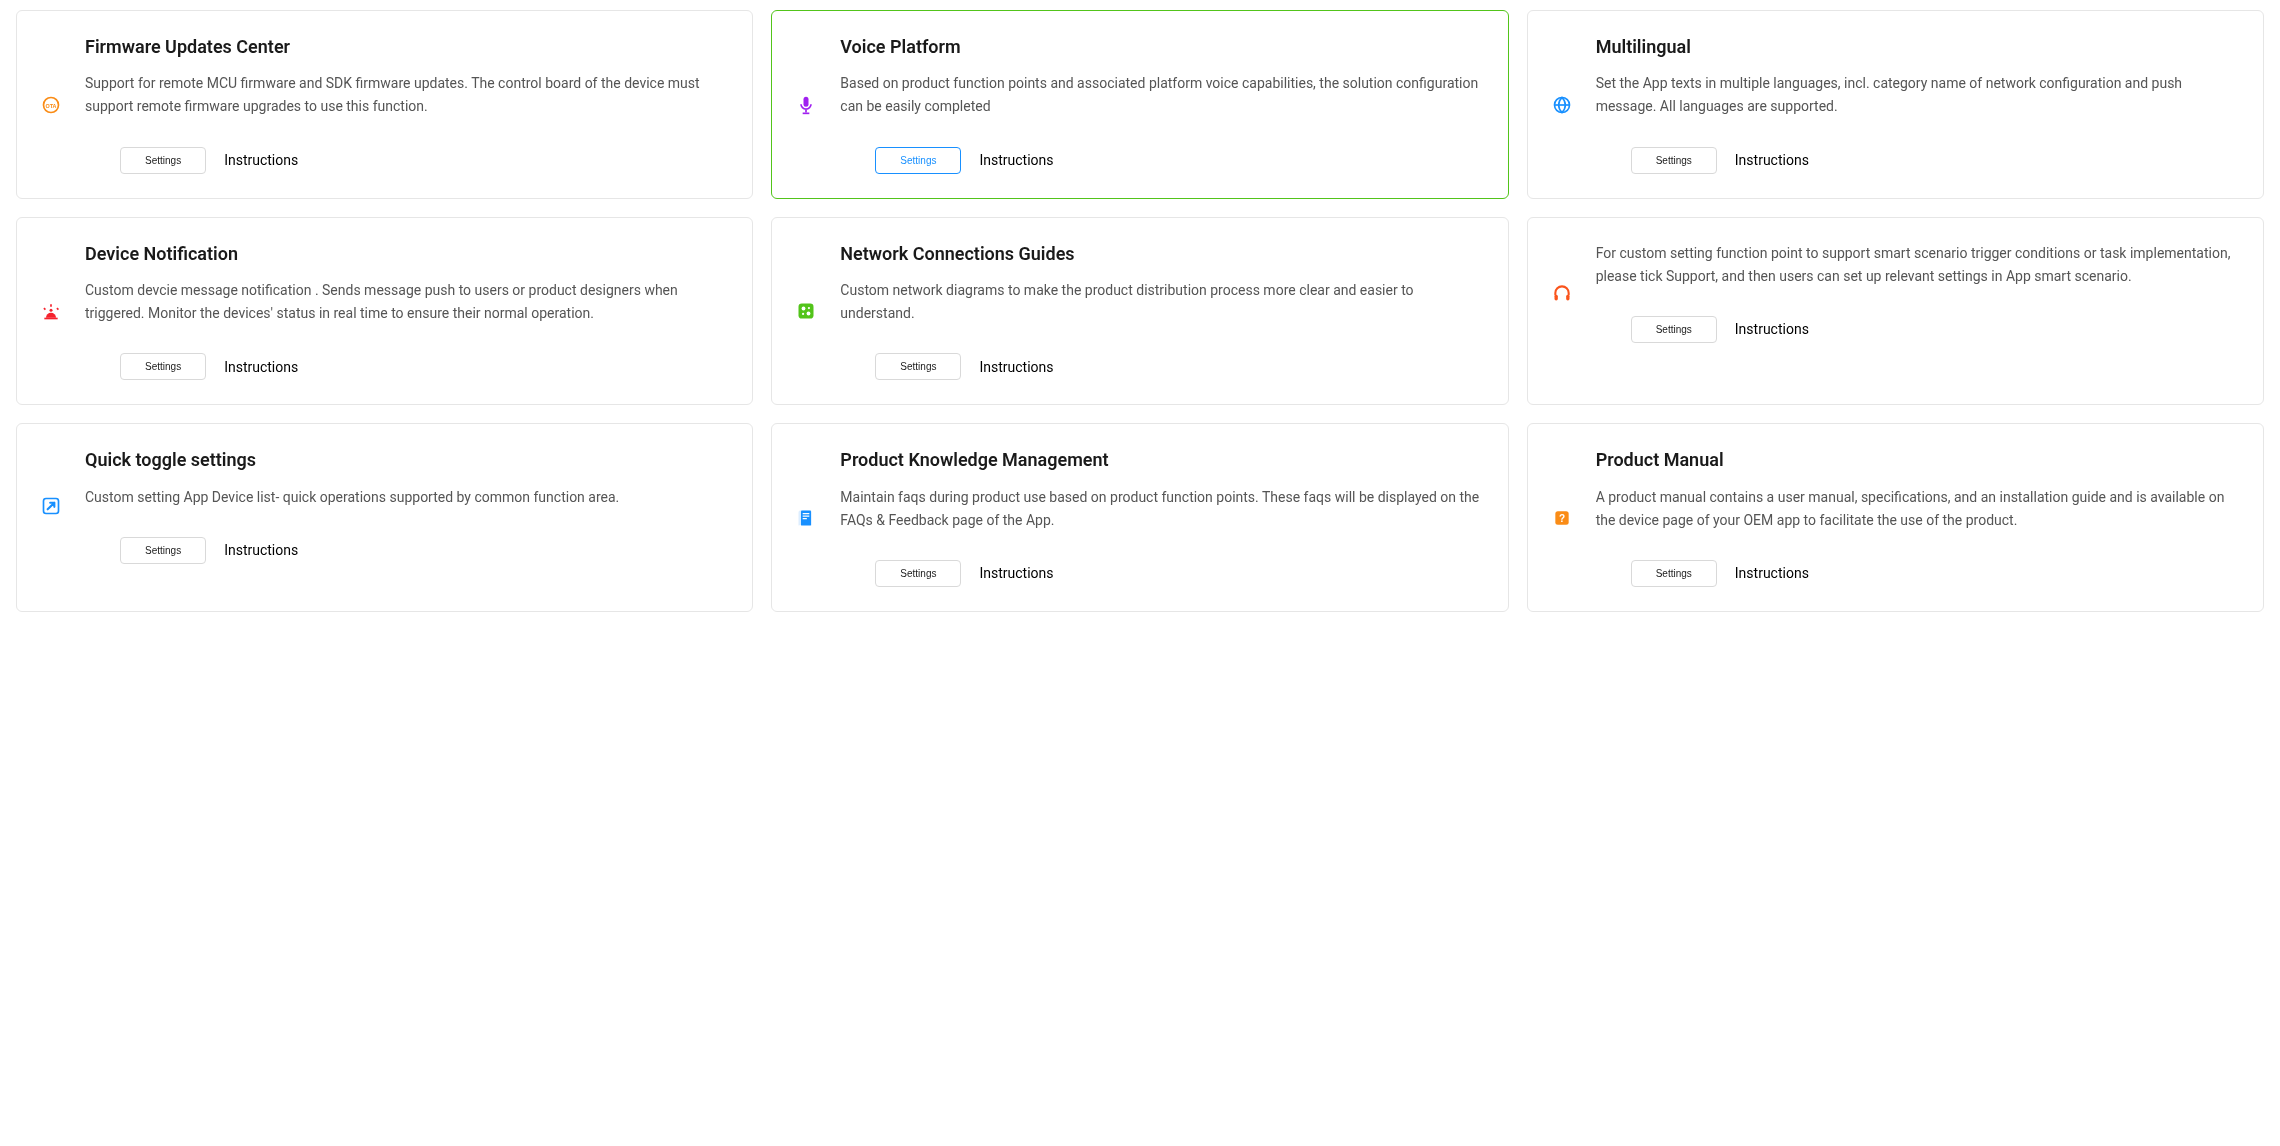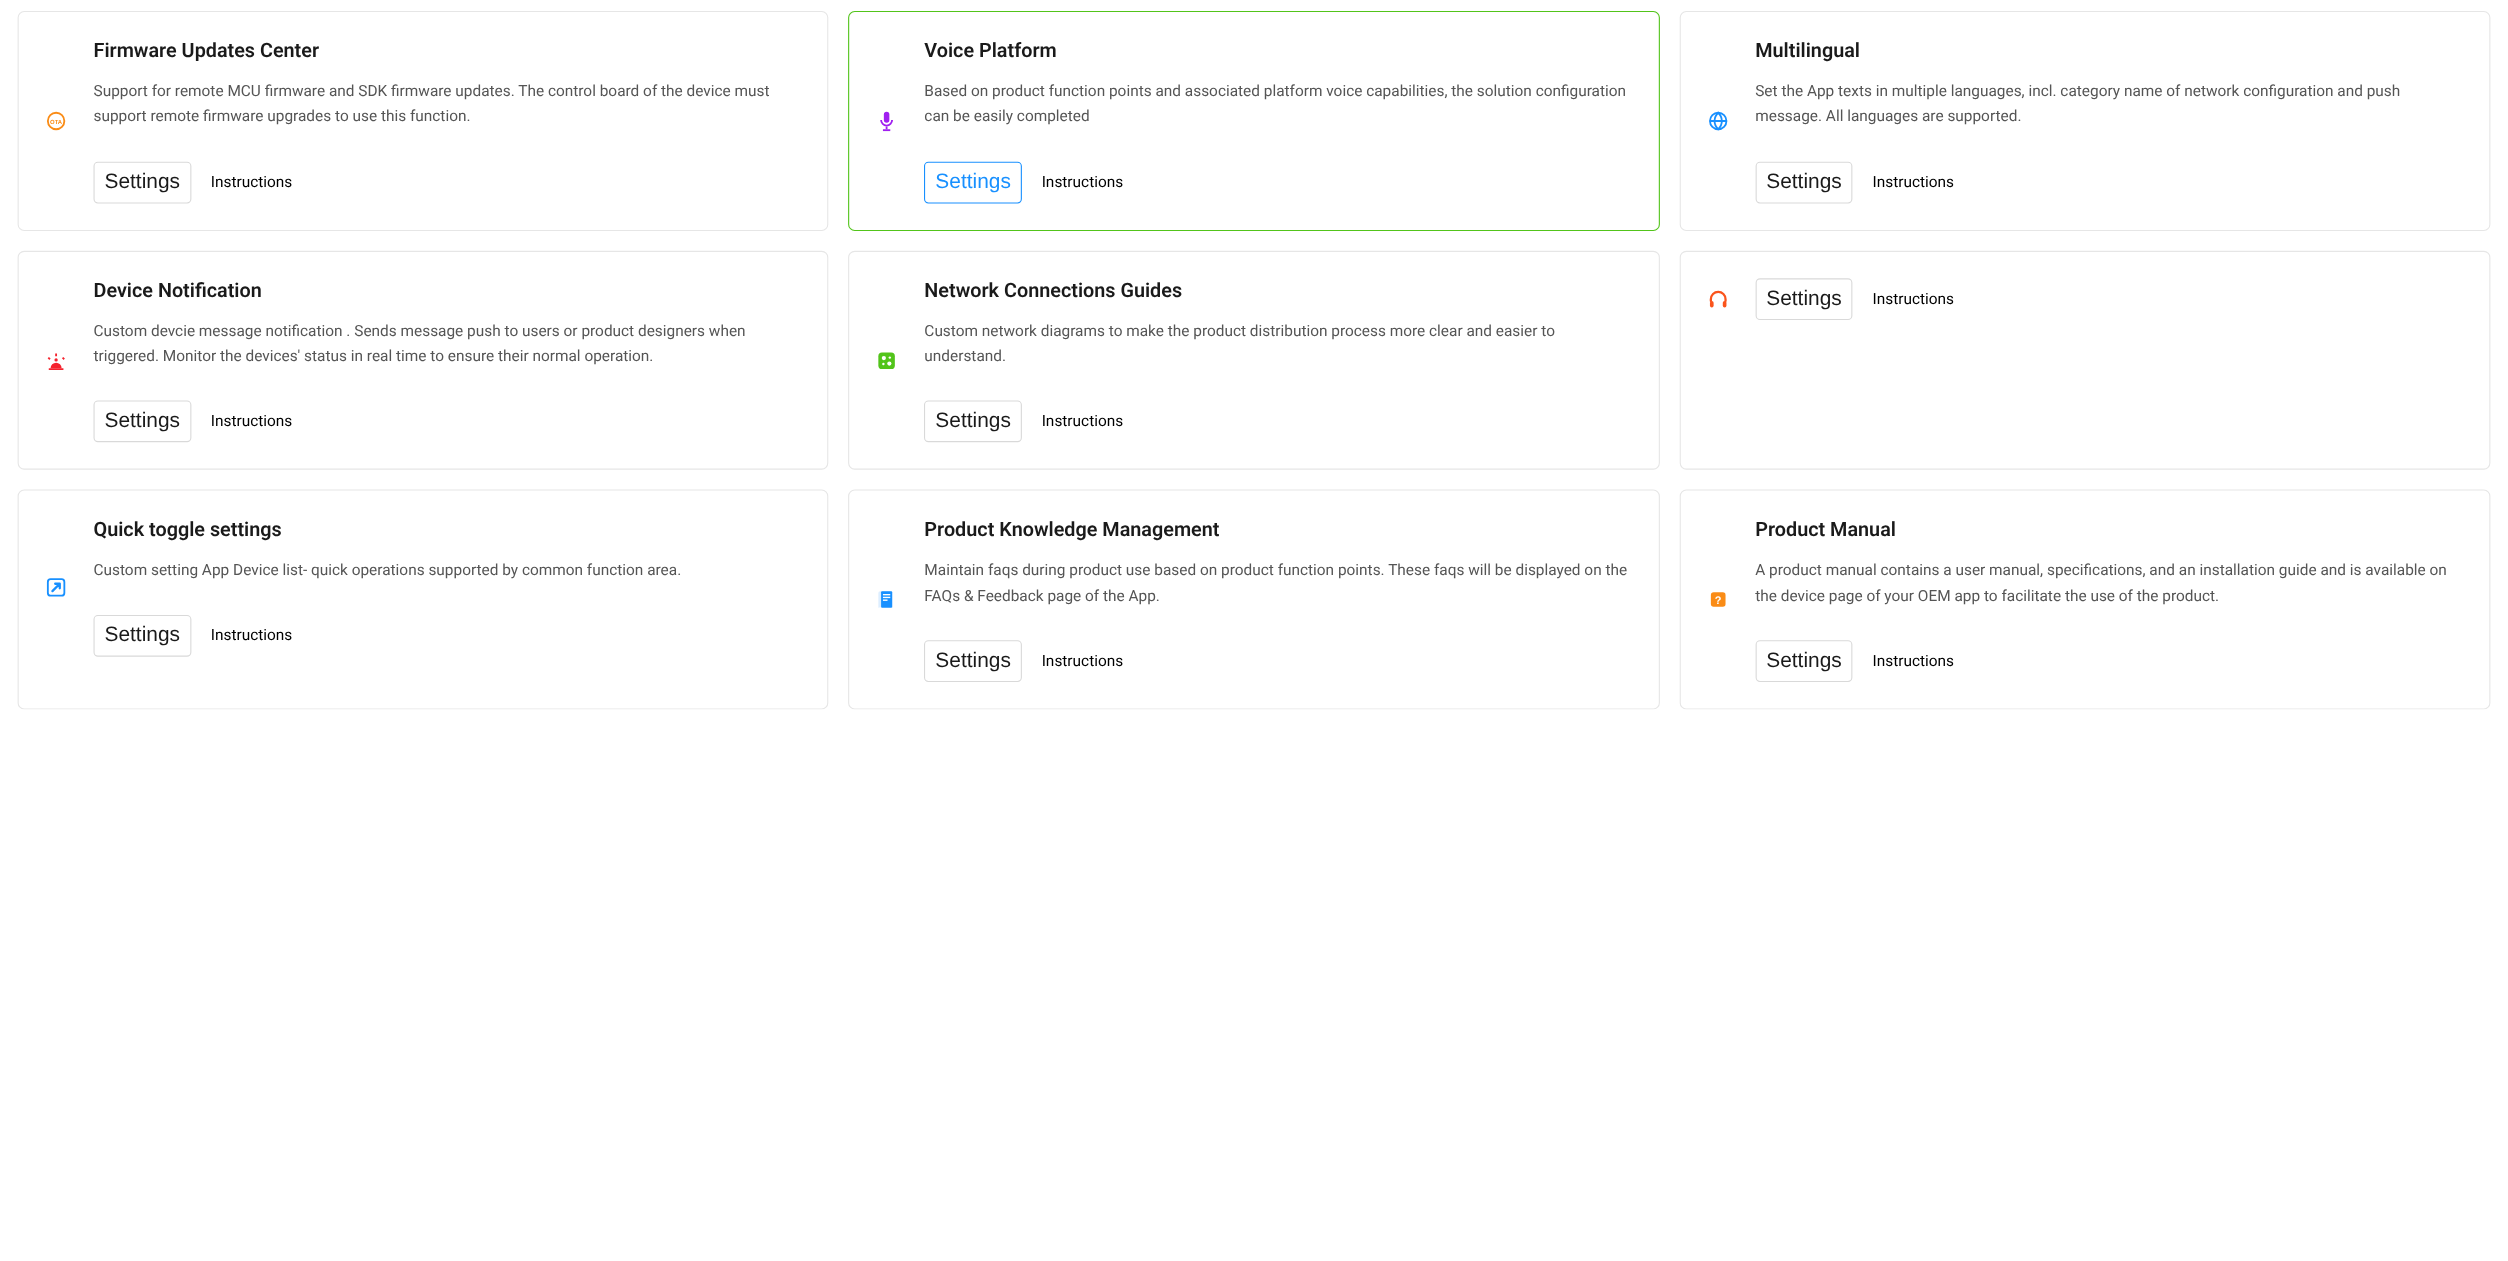--- a/index.html
+++ b/index.html
@@ -70,24 +70,25 @@
   .card-actions {
     display: flex;
     align-items: center;
     gap: 18px;
     margin-top: auto;
   }
   .btn-settings {
     background: #fff;
     border: 1px solid #d9d9d9;
     border-radius: 4px;
-    padding: 7px 9px;
-    font-size: 19px;
+    padding: 7px 24px;
+    font-size: 10px;
     color: #1a1a1a;
     cursor: pointer;
+    margin-left: 35px;
   }
   .link-instructions {
     color: #000000;
     font-size: 14px;
     text-decoration: none;
     cursor: pointer;
   }
 </style>
 </head>
 <body>
@@ -197,20 +198,21 @@
       <div class="card">
     <div class="card-head">
       <div class="card-icon">
             <svg viewBox="0 0 24 24" fill="none" stroke="#fa541c" stroke-width="2.5" stroke-linecap="round">
               <path d="M4 14v-2a8 8 0 0 1 16 0v2"></path>
               <rect x="3" y="14" width="4" height="7" rx="2" fill="#fa541c" stroke="none"></rect>
               <rect x="17" y="14" width="4" height="7" rx="2" fill="#fa541c" stroke="none"></rect>
             </svg>
           </div>
       <div class="card-body">
+        <p class="card-desc">For custom setting function point to support smart scenario trigger conditions or task implementation, please tick Support, and then users can set up relevant settings in App smart scenario.</p>
         <div class="card-actions">
           <button class="btn-settings">Settings</button>
           <a class="link-instructions">Instructions</a>
         </div>
       </div>
     </div>
       </div>
       <div class="card">
     <div class="card-head">
       <div class="card-icon">

